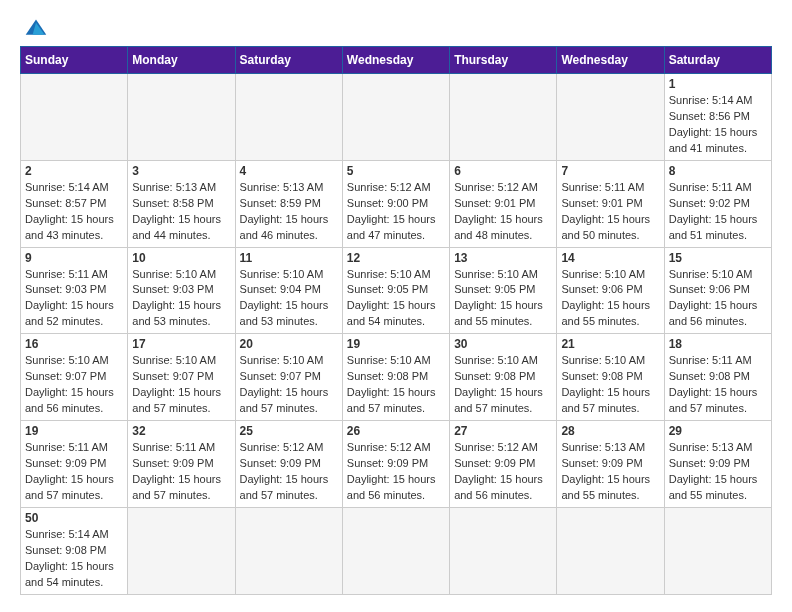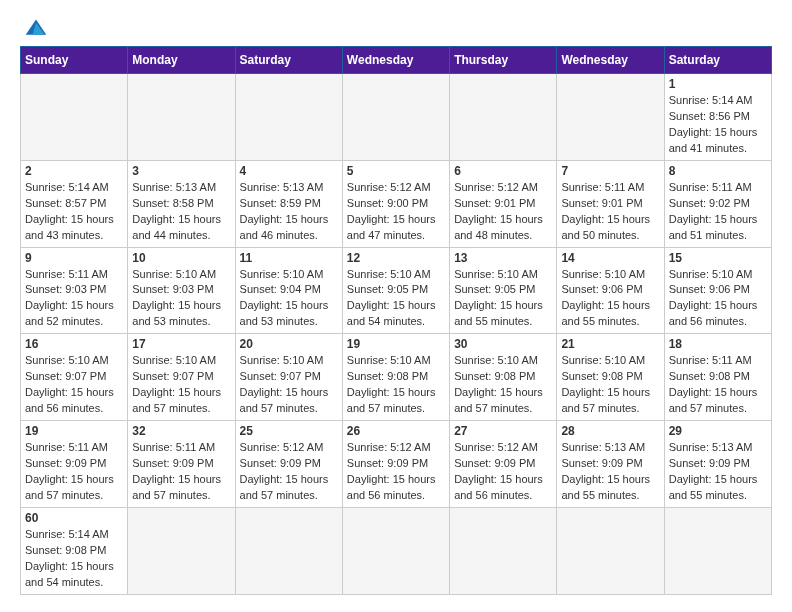--- a/index.html
+++ b/index.html
@@ -335,21 +335,21 @@
         <td>
           <span class="day-number">29</span>
           <div class="day-info" style="white-space: pre-line;">Sunrise: 5:13 AM
 Sunset: 9:09 PM
 Daylight: 15 hours
 and 55 minutes.</div>
         </td>
       </tr>
       <tr>
         <td>
-          <span class="day-number">60</span>
+          <span class="day-number">50</span>
           <div class="day-info" style="white-space: pre-line;">Sunrise: 5:14 AM
 Sunset: 9:08 PM
 Daylight: 15 hours
 and 54 minutes.</div>
         </td>
         <td class="empty"></td>
         <td class="empty"></td>
         <td class="empty"></td>
         <td class="empty"></td>
         <td class="empty"></td>

